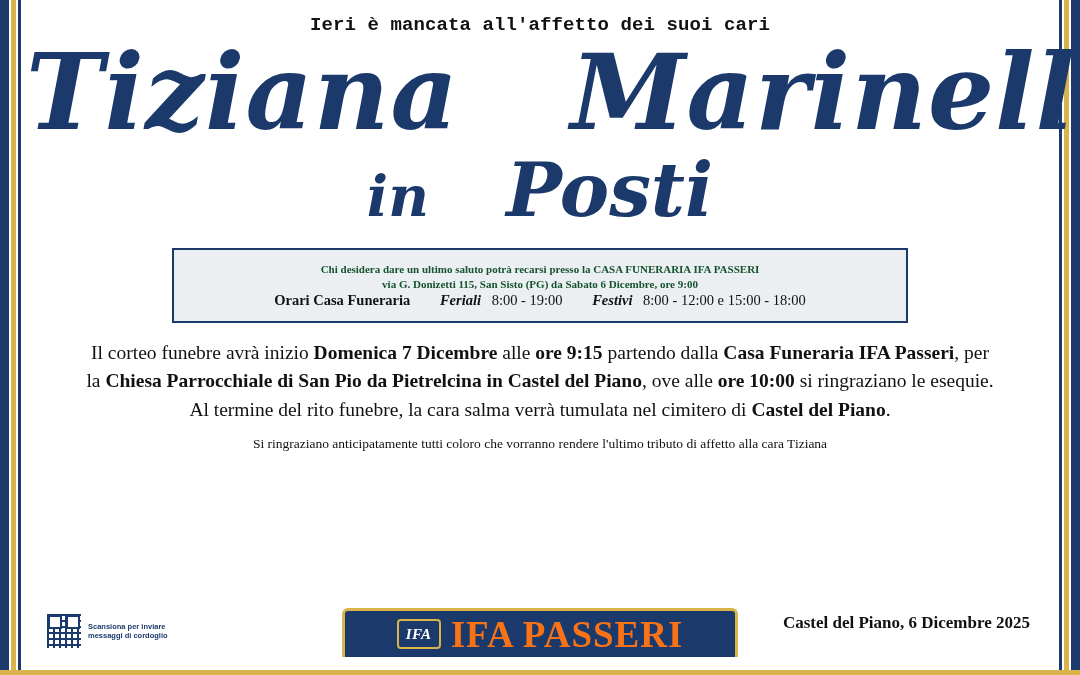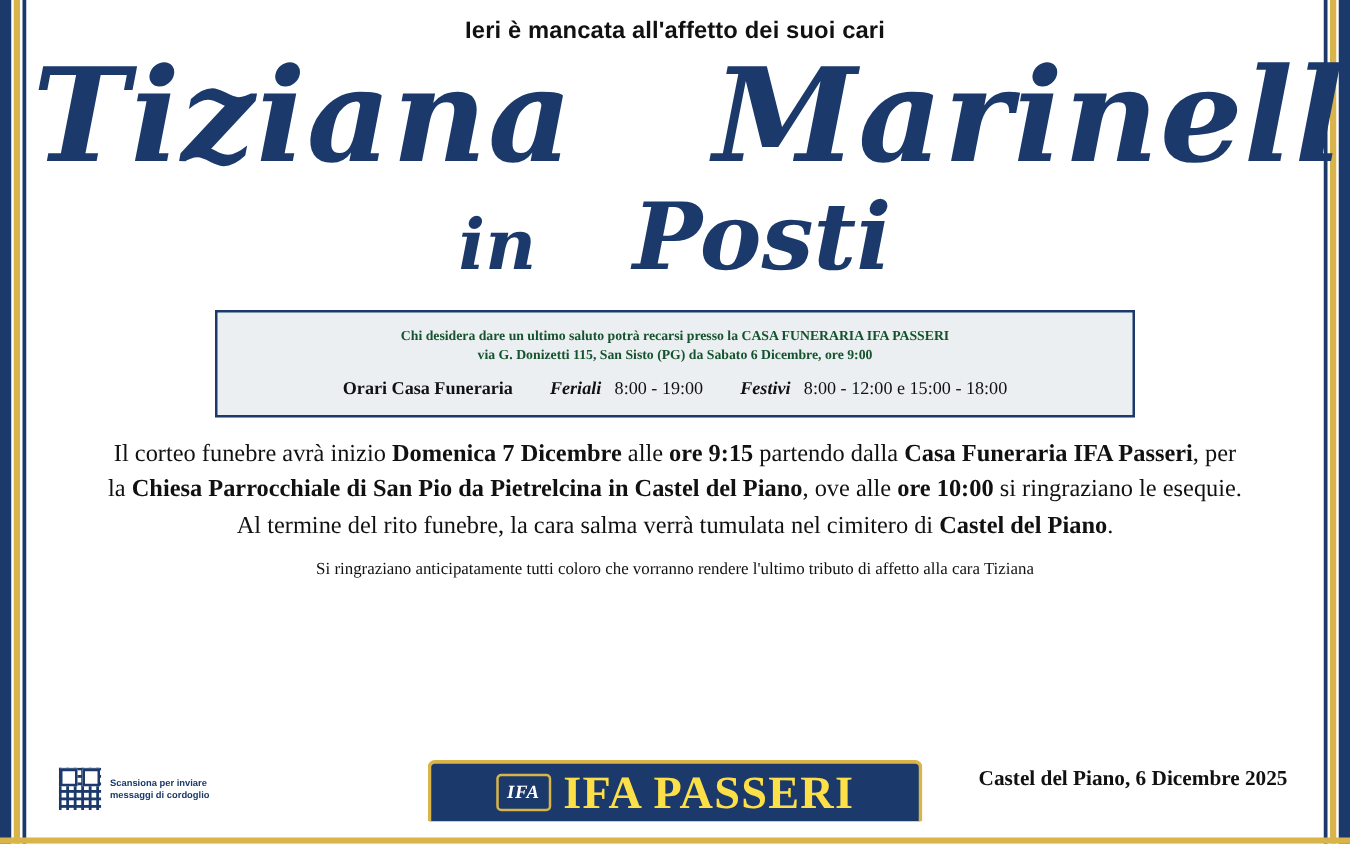--- a/index.html
+++ b/index.html
@@ -52,21 +52,21 @@
     bottom: 0;
   }
 
   .topline {
     text-align: center;
     font-size: 19px;
     font-weight: bold;
     color: #111111;
     margin-top: 14px;
     letter-spacing: 0.1px;
-    font-family: Liberation Sans, sans-serif;
+    font-family: Liberation Mono, monospace;
   }
 
   .name-block {
     text-align: center;
     color: #1b3a6b;
     font-family: "DejaVu Serif", serif;
     font-style: italic;
     font-weight: bold;
     line-height: 0.98;
   }
@@ -91,21 +91,20 @@
     padding: 12px 10px 12px 10px;
     text-align: center;
   }
   .info-line1 {
     font-size: 11px;
     font-weight: bold;
     color: #14532d;
     line-height: 1.35;
   }
   .info-hours {
-    margin-top: 11px;
     font-size: 14.5px;
     color: #111111;
   }
   .info-hours .lbl { font-weight: bold; }
   .info-hours .kind { font-style: italic; font-weight: bold; margin-left: 26px; }
   .info-hours .val { margin-left: 7px; }
 
   .service {
     margin-top: 16px;
     text-align: center;
@@ -214,21 +213,21 @@
     font-family: "Liberation Serif", serif;
     font-weight: bold;
     font-size: 15px;
     display: flex;
     align-items: center;
     justify-content: center;
     letter-spacing: 0.5px;
     font-style: italic;
   }
   .logo-text {
-    color: #fde047;
+    color: #f97316;
     font-family: "Liberation Serif", serif;
     font-weight: bold;
     font-size: 37px;
     letter-spacing: 1px;
     line-height: 1;
   }
   .gold-strip {
     position: absolute;
     left: 0; right: 0; bottom: 0;
     height: 5px;

